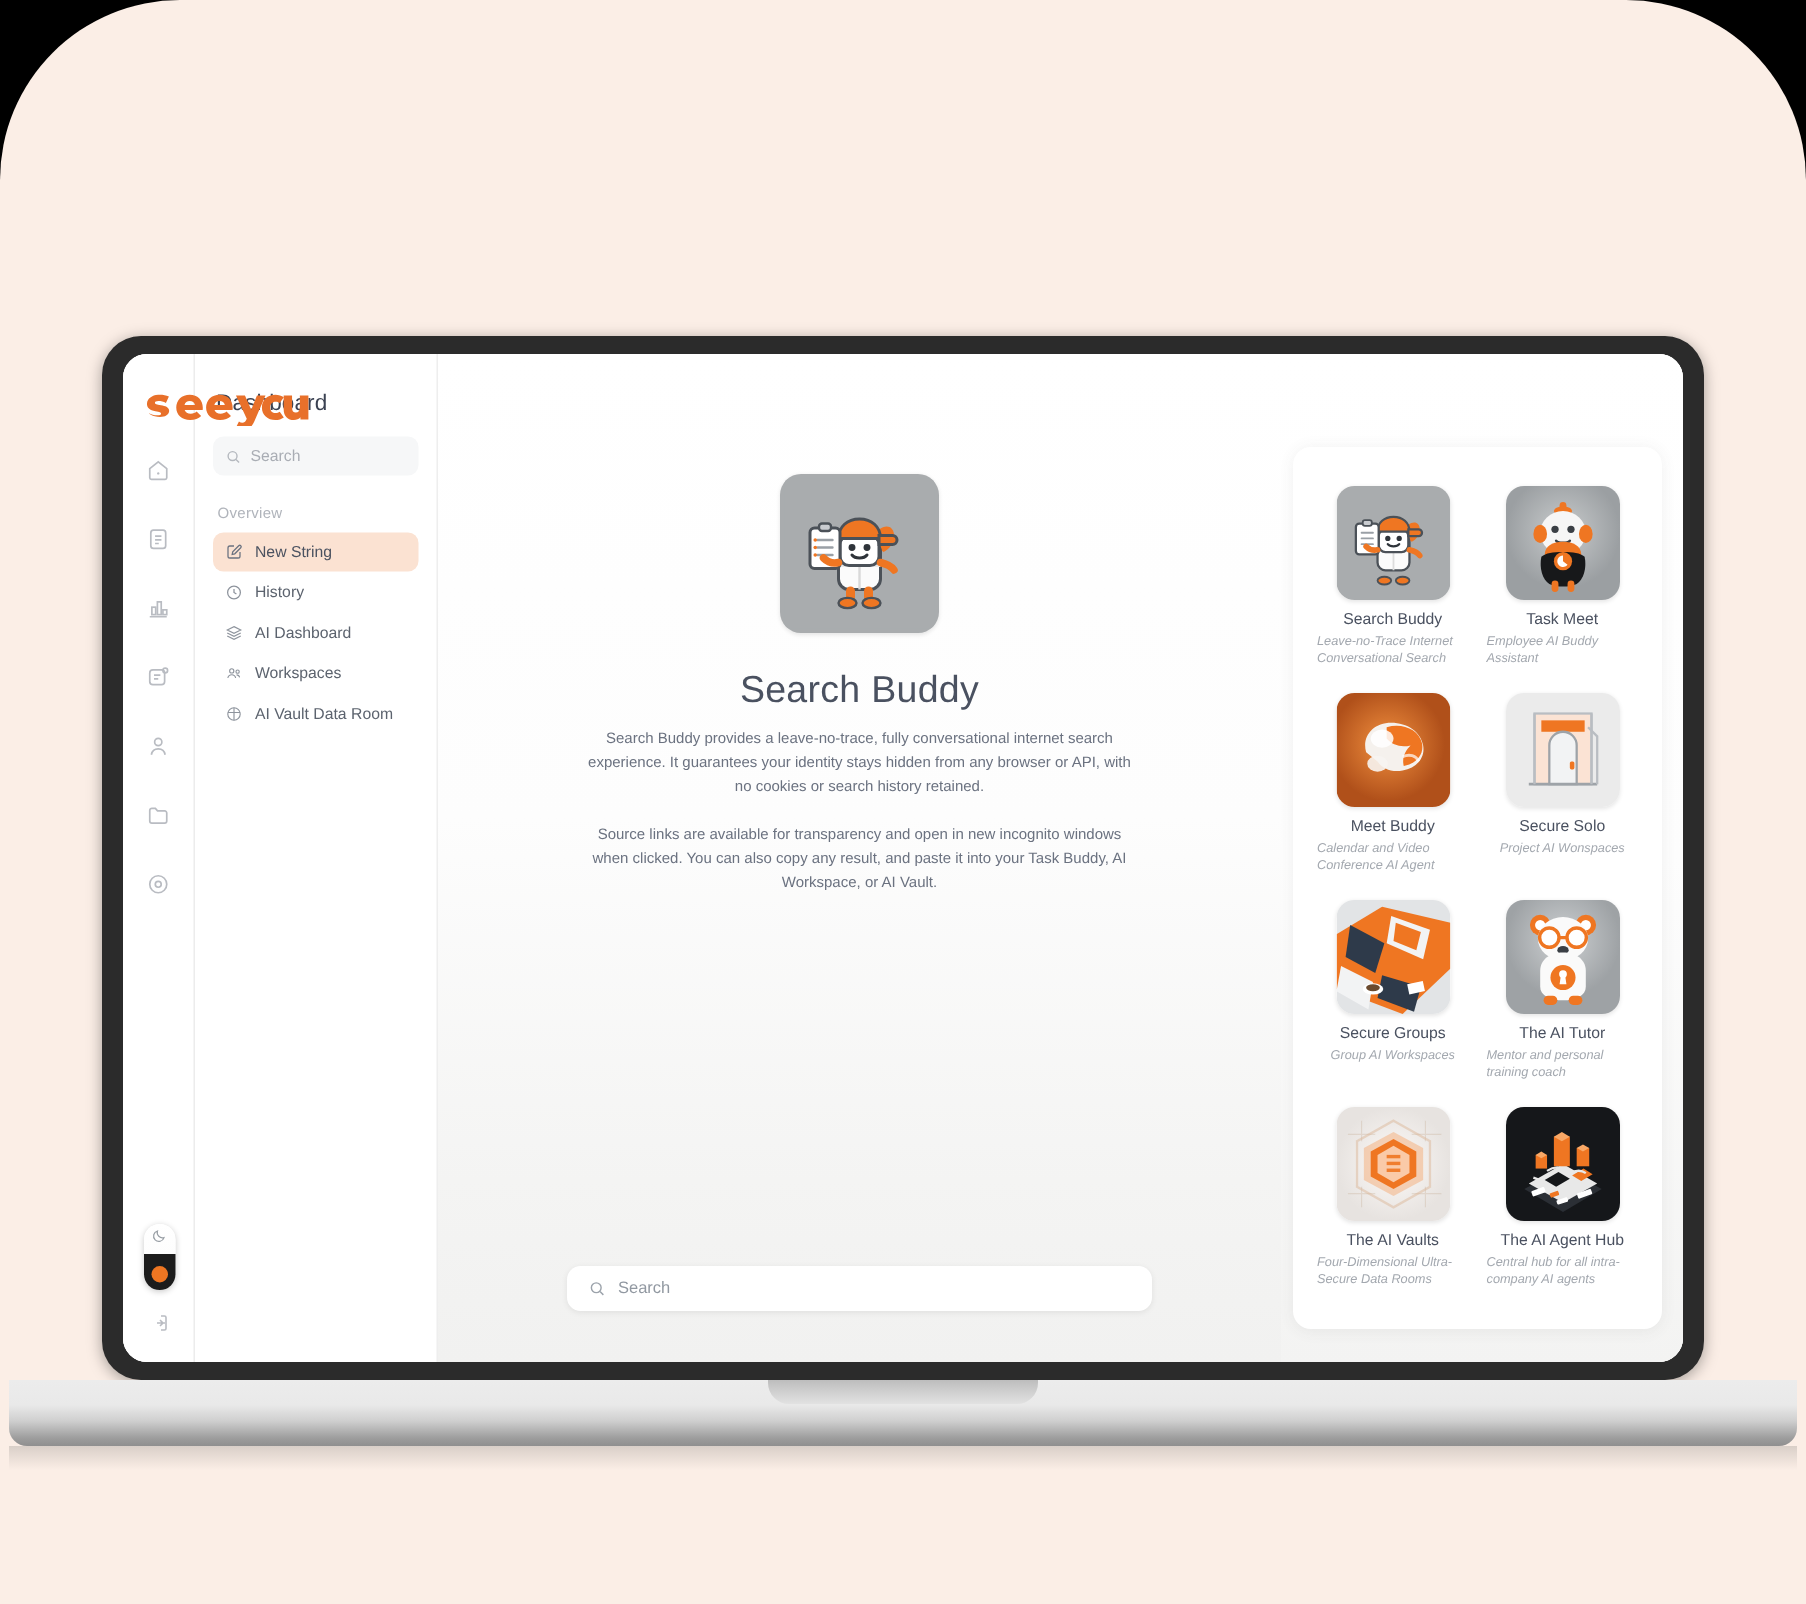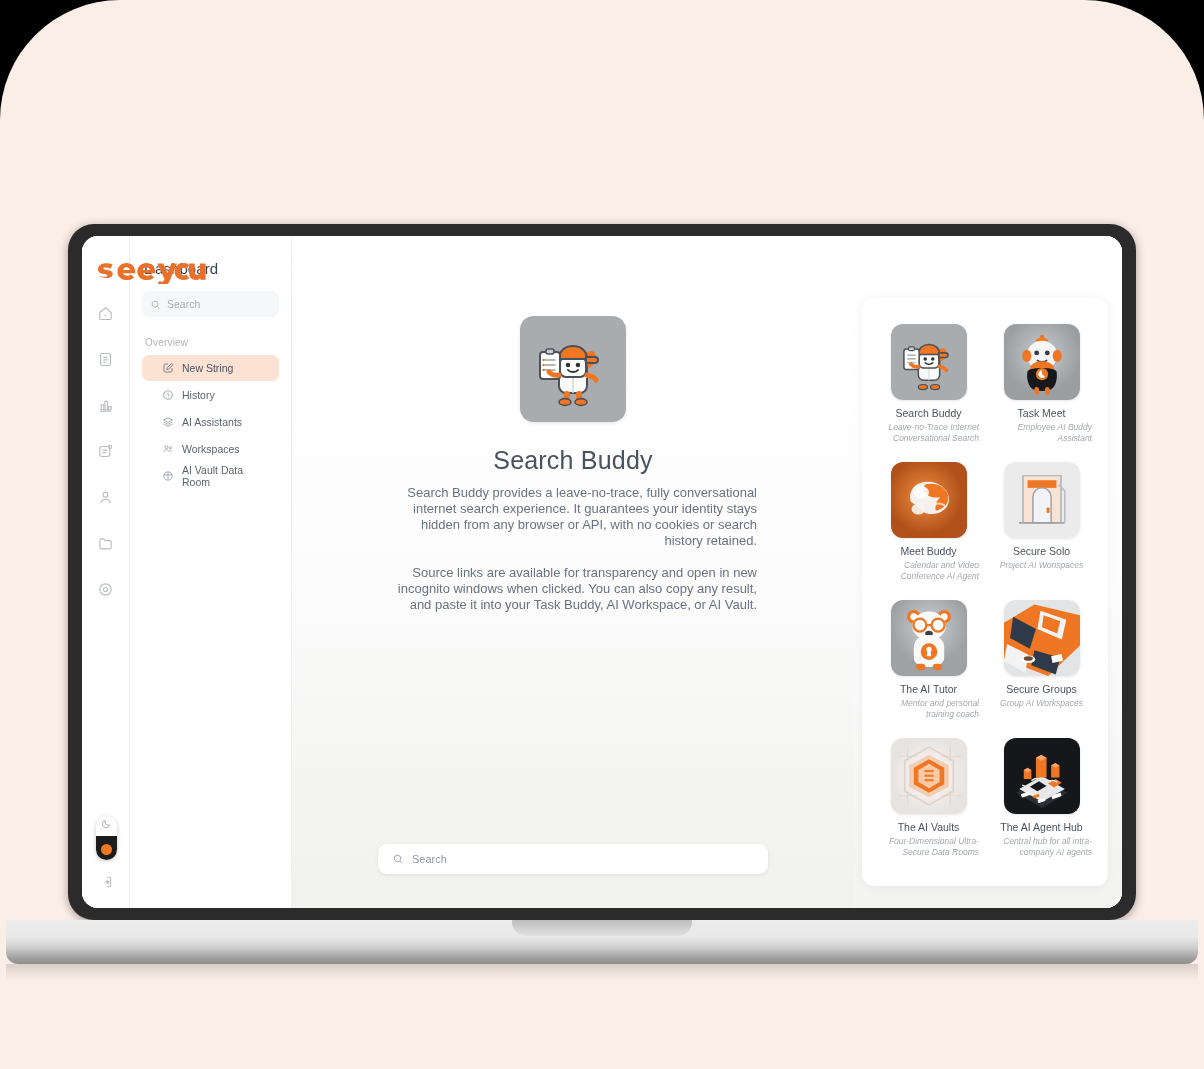--- a/index.html
+++ b/index.html
@@ -121,21 +121,21 @@
     cursor: text;
   }
   .sb-search svg { width: 11px; height: 11px; color: #b4b8be; flex: 0 0 11px; }
   .sb-search span { font-size: 10.5px; color: #a9adb4; }
   .sb-group-label {
     font-size: 10px; color: #b0b4bb; margin: 0 0 7px 3px;
     letter-spacing: .2px;
   }
   .sb-item {
     height: 26px; display: flex; align-items: center; gap: 8px;
-    padding: 0 20px; border-radius: 7px;
+    padding: 0 8px; border-radius: 7px;
     font-size: 10.5px; color: #5c636e;
     margin-bottom: 1px; cursor: pointer;
   }
   .sb-item svg { width: 12px; height: 12px; flex: 0 0 12px; color: #8e949d; }
   .sb-item.active { background: #fbe2d2; color: #4b5260; }
   .sb-item.active svg { color: #6b7280; }
 
   
   .main {
     flex: 1; position: relative;
@@ -149,22 +149,22 @@
     display: flex; align-items: center; justify-content: center;
     box-shadow: 0 1px 3px rgba(0,0,0,.10);
     overflow: hidden;
   }
   .hero-title {
     font-size: 25px; font-weight: 400; color: #4a5160;
     margin-top: 24px; letter-spacing: .2px;
   }
   .hero-body { width: 368px; margin-top: 10px; }
   .hero-p {
-    font-size: 13px; line-height: 16px; color: #6b7280;
-    text-align: right; margin-bottom: 16px;
+    font-size: 10px; line-height: 16px; color: #6b7280;
+    text-align: center; margin-bottom: 16px;
   }
   .hero-p:last-child { margin-bottom: 0; }
 
   .main-search {
     position: absolute; left: 50%; bottom: 34px;
     transform: translateX(-50%);
     width: 390px; height: 30px;
     background: #fff; border-radius: 9px;
     box-shadow: 0 1px 4px rgba(0,0,0,.08);
     display: flex; align-items: center; gap: 8px;
@@ -199,21 +199,21 @@
     overflow: hidden; position: relative;
     box-shadow: 0 1px 3px rgba(0,0,0,.10);
   }
   .agent-thumb svg { width: 100%; height: 100%; display: block; }
   .agent-name {
     font-size: 10.5px; color: #4a5160; margin-top: 7px;
     text-align: center; line-height: 13px;
   }
   .agent-desc {
     font-size: 8.5px; color: #a3a8af; font-style: italic;
-    text-align: right; line-height: 11px; margin-top: 2px;
+    text-align: left; line-height: 11px; margin-top: 2px;
     max-width: 104px;
   }
 
   
   .logo-abs {
     position: absolute; left: 12px; top: 18px;
     z-index: 5;
   }
   .logo-abs svg { display: block; }
 </style>
@@ -334,21 +334,21 @@
               </svg>
               <span>History</span>
             </div>
 
             <div class="sb-item">
               <svg viewBox="0 0 24 24" fill="none" stroke="currentColor" stroke-width="1.5">
                 <path d="M12 3.5 21 8l-9 4.5L3 8z"></path>
                   <path d="M3 12l9 4.5L21 12"></path>
                   <path d="M3 16l9 4.5L21 16"></path>
               </svg>
-              <span>AI Assistants</span>
+              <span>AI Dashboard</span>
             </div>
 
             <div class="sb-item">
               <svg viewBox="0 0 24 24" fill="none" stroke="currentColor" stroke-width="1.5">
                 <circle cx="9" cy="8.5" r="2.8"></circle>
                   <circle cx="16.8" cy="9.5" r="2.2"></circle>
                 <path d="M3.8 18c.6-2.8 2.6-4.3 5.2-4.3s4.6 1.5 5.2 4.3"></path>
                 <path d="M15.4 13.9c2.1.1 3.6 1.4 4.1 3.4"></path>
               </svg>
               <span>Workspaces</span>
@@ -510,20 +510,39 @@
                       <rect x="31" y="24" width="38" height="10" fill="#ef7622"></rect>
                       <path d="M38 80V46a12 12 0 0 1 24 0v34z" fill="#f2f3f4" stroke="#9ea3a8" stroke-width="2"></path>
                       <rect x="56" y="60" width="4" height="7" rx="1.4" fill="#ef7622"></rect>
                       <path d="M20 80h60" stroke="#9ea3a8" stroke-width="2.4"></path>
                       <path d="M25 18v62M75 18v62" stroke="#b9bdc2" stroke-width="2"></path>
                       <path d="M72 30l8 8v42" stroke="#b9bdc2" stroke-width="2" fill="none"></path>
                     </svg>
                   </div>
                   <div class="agent-name">Secure Solo</div>
                   <div class="agent-desc">Project AI Wonspaces</div>
+                </div>
+
+                <div class="agent-card">
+                  <div class="agent-thumb">
+                    <svg viewBox="0 0 100 100">
+                      <rect width="100" height="100" fill="#e2e4e6"></rect>
+                      <path d="M0 30l40-24 60 14v40L58 100 0 78z" fill="#ef7622"></path>
+                      <path d="M12 22l30 16-8 26-26-14z" fill="#2e3a4a"></path>
+                      <path d="M48 14l34 12-6 26-32-14z" fill="#f2f3f4"></path>
+                      <path d="M4 58l28 14-4 24-28-16z" fill="#f2f3f4"></path>
+                      <path d="M40 66l34 10-6 22-32-12z" fill="#2e3a4a"></path>
+                      <path d="M52 20l22 8-4 16-20-8z" fill="#ef7622"></path>
+                      <ellipse cx="32" cy="78" rx="9" ry="5" fill="#fff"></ellipse>
+                      <ellipse cx="32" cy="77" rx="6" ry="3" fill="#6a4a2e"></ellipse>
+                      <rect x="62" y="74" width="14" height="9" fill="#fff" transform="rotate(-12 62 74)"></rect>
+                    </svg>
+                  </div>
+                  <div class="agent-name">Secure Groups</div>
+                  <div class="agent-desc">Group AI Workspaces</div>
                 </div>
 
                 <div class="agent-card">
                   <div class="agent-thumb">
                     <svg viewBox="0 0 100 100">
                       <defs>
                           <radialGradient id="attg" cx="50%" cy="35%">
                             <stop offset="0%" stop-color="#cdd0d2"></stop>
                             <stop offset="100%" stop-color="#9ea2a5"></stop>
                           </radialGradient>
@@ -546,39 +565,20 @@
                       <rect x="55" y="84" width="12" height="8" rx="4" fill="#ef7622"></rect>
                     </svg>
                   </div>
                   <div class="agent-name">The AI Tutor</div>
                   <div class="agent-desc">Mentor and personal training coach</div>
                 </div>
 
                 <div class="agent-card">
                   <div class="agent-thumb">
                     <svg viewBox="0 0 100 100">
-                      <rect width="100" height="100" fill="#e2e4e6"></rect>
-                      <path d="M0 30l40-24 60 14v40L58 100 0 78z" fill="#ef7622"></path>
-                      <path d="M12 22l30 16-8 26-26-14z" fill="#2e3a4a"></path>
-                      <path d="M48 14l34 12-6 26-32-14z" fill="#f2f3f4"></path>
-                      <path d="M4 58l28 14-4 24-28-16z" fill="#f2f3f4"></path>
-                      <path d="M40 66l34 10-6 22-32-12z" fill="#2e3a4a"></path>
-                      <path d="M52 20l22 8-4 16-20-8z" fill="#ef7622"></path>
-                      <ellipse cx="32" cy="78" rx="9" ry="5" fill="#fff"></ellipse>
-                      <ellipse cx="32" cy="77" rx="6" ry="3" fill="#6a4a2e"></ellipse>
-                      <rect x="62" y="74" width="14" height="9" fill="#fff" transform="rotate(-12 62 74)"></rect>
-                    </svg>
-                  </div>
-                  <div class="agent-name">Secure Groups</div>
-                  <div class="agent-desc">Group AI Workspaces</div>
-                </div>
-
-                <div class="agent-card">
-                  <div class="agent-thumb">
-                    <svg viewBox="0 0 100 100">
                       <defs>
                           <radialGradient id="avbg" cx="50%" cy="50%">
                             <stop offset="0%" stop-color="#fdfaf8"></stop>
                             <stop offset="100%" stop-color="#e7e3e0"></stop>
                           </radialGradient>
                         </defs>
                       <rect width="100" height="100" fill="url(#avbg)"></rect>
                       <g opacity=".30" stroke="#c3a88f" stroke-width="1" fill="none">
                         <path d="M10 24h24M66 24h26M10 76h24M66 76h26M22 12v18M78 12v18M22 70v18M78 70v18"></path>
                       </g>

